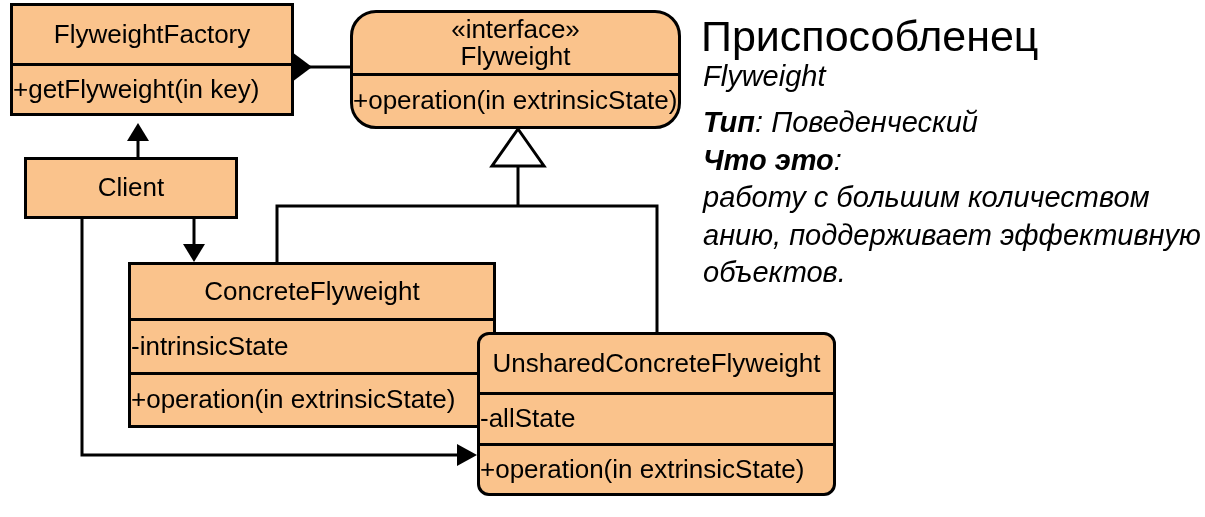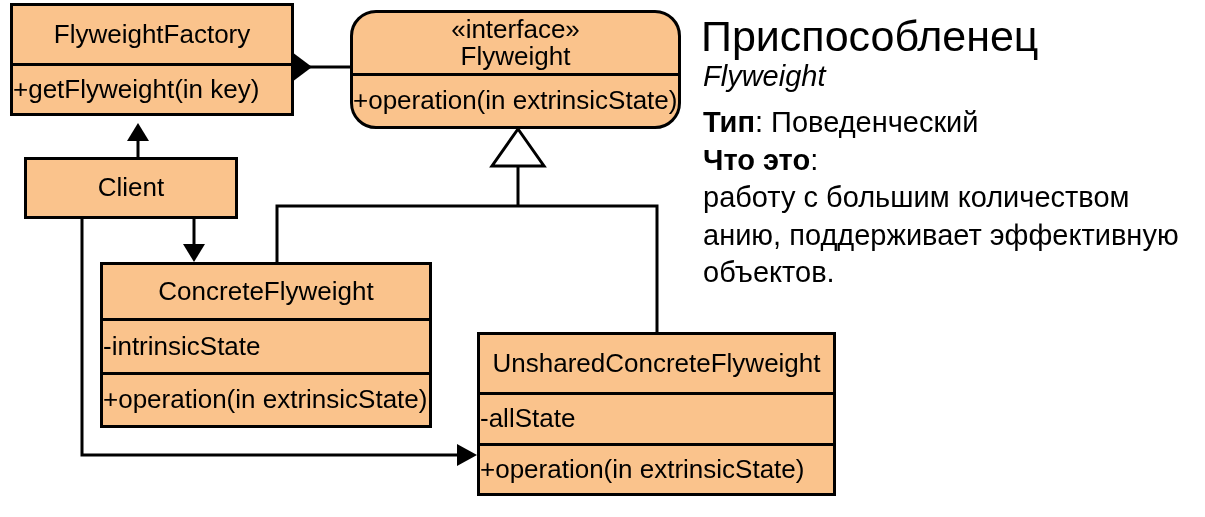--- a/index.html
+++ b/index.html
@@ -66,20 +66,21 @@
     line-height: 1.1;
     white-space: nowrap;
   }
   .info-block {
     position: absolute;
     left: 703px;
     top: 104px;
     font-size: 29px;
     line-height: 37.5px;
     white-space: nowrap;
+    font-style: italic;
   }
   .bold { font-weight: bold; }
 </style>
 </head>
 <body>
 
 <div class="canvas">
 
   <svg class="connectors" viewBox="0 0 1205 517" xmlns="http://www.w3.org/2000/svg">
 
@@ -118,33 +119,33 @@
       <span>+operation(in extrinsicState)</span>
     </div>
   </div>
 
   <div class="uml-box" style="left:24px; top:157px; width:214px; height:62px;">
     <div class="compartment title" style="flex:1 0 0;">
       <span>Client</span>
     </div>
   </div>
 
-  <div class="uml-box" style="left:100px; top:262px; width:332px; height:166px;">
+  <div class="uml-box" style="left:128px; top:262px; width:368px; height:166px;">
     <div class="compartment title" style="flex:53 0 0;">
       <span>ConcreteFlyweight</span>
     </div>
     <div class="compartment member" style="flex:51 0 0;">
       <span>-intrinsicState</span>
     </div>
     <div class="compartment member" style="flex:50 0 0;">
       <span>+operation(in extrinsicState)</span>
     </div>
   </div>
 
-  <div class="uml-box" style="left:477px; top:332px; width:359px; height:164px;">
+  <div class="uml-box" style="left:477px; top:332px; width:359px; height:164px;border-radius:12px;">
     <div class="compartment title" style="flex:57 0 0;">
       <span>UnsharedConcreteFlyweight</span>
     </div>
     <div class="compartment member" style="flex:48 0 0;">
       <span>-allState</span>
     </div>
     <div class="compartment member" style="flex:47 0 0;">
       <span>+operation(in extrinsicState)</span>
     </div>
   </div>

